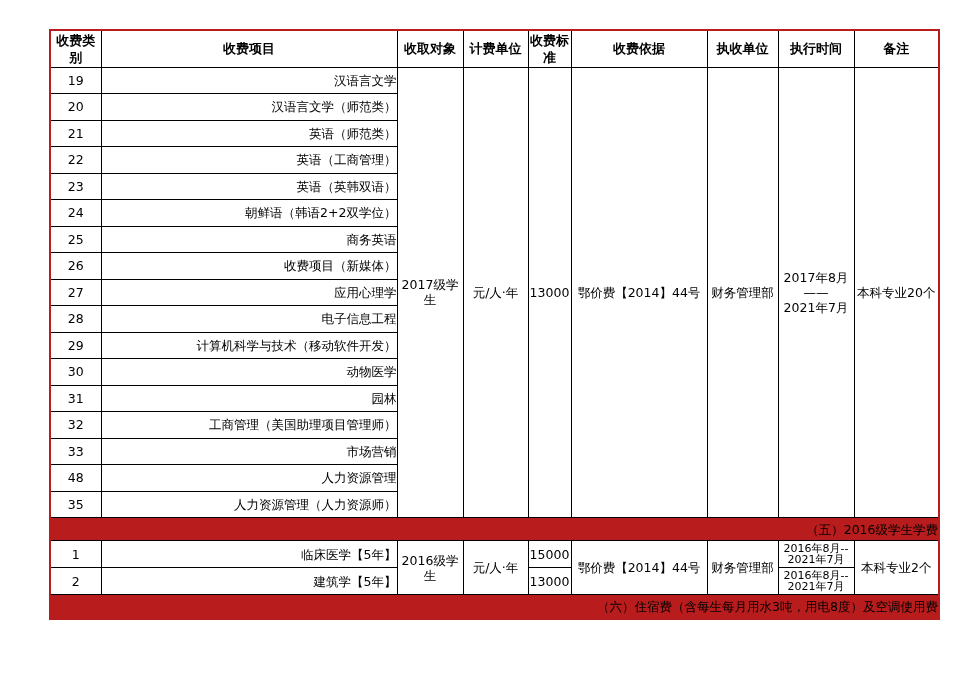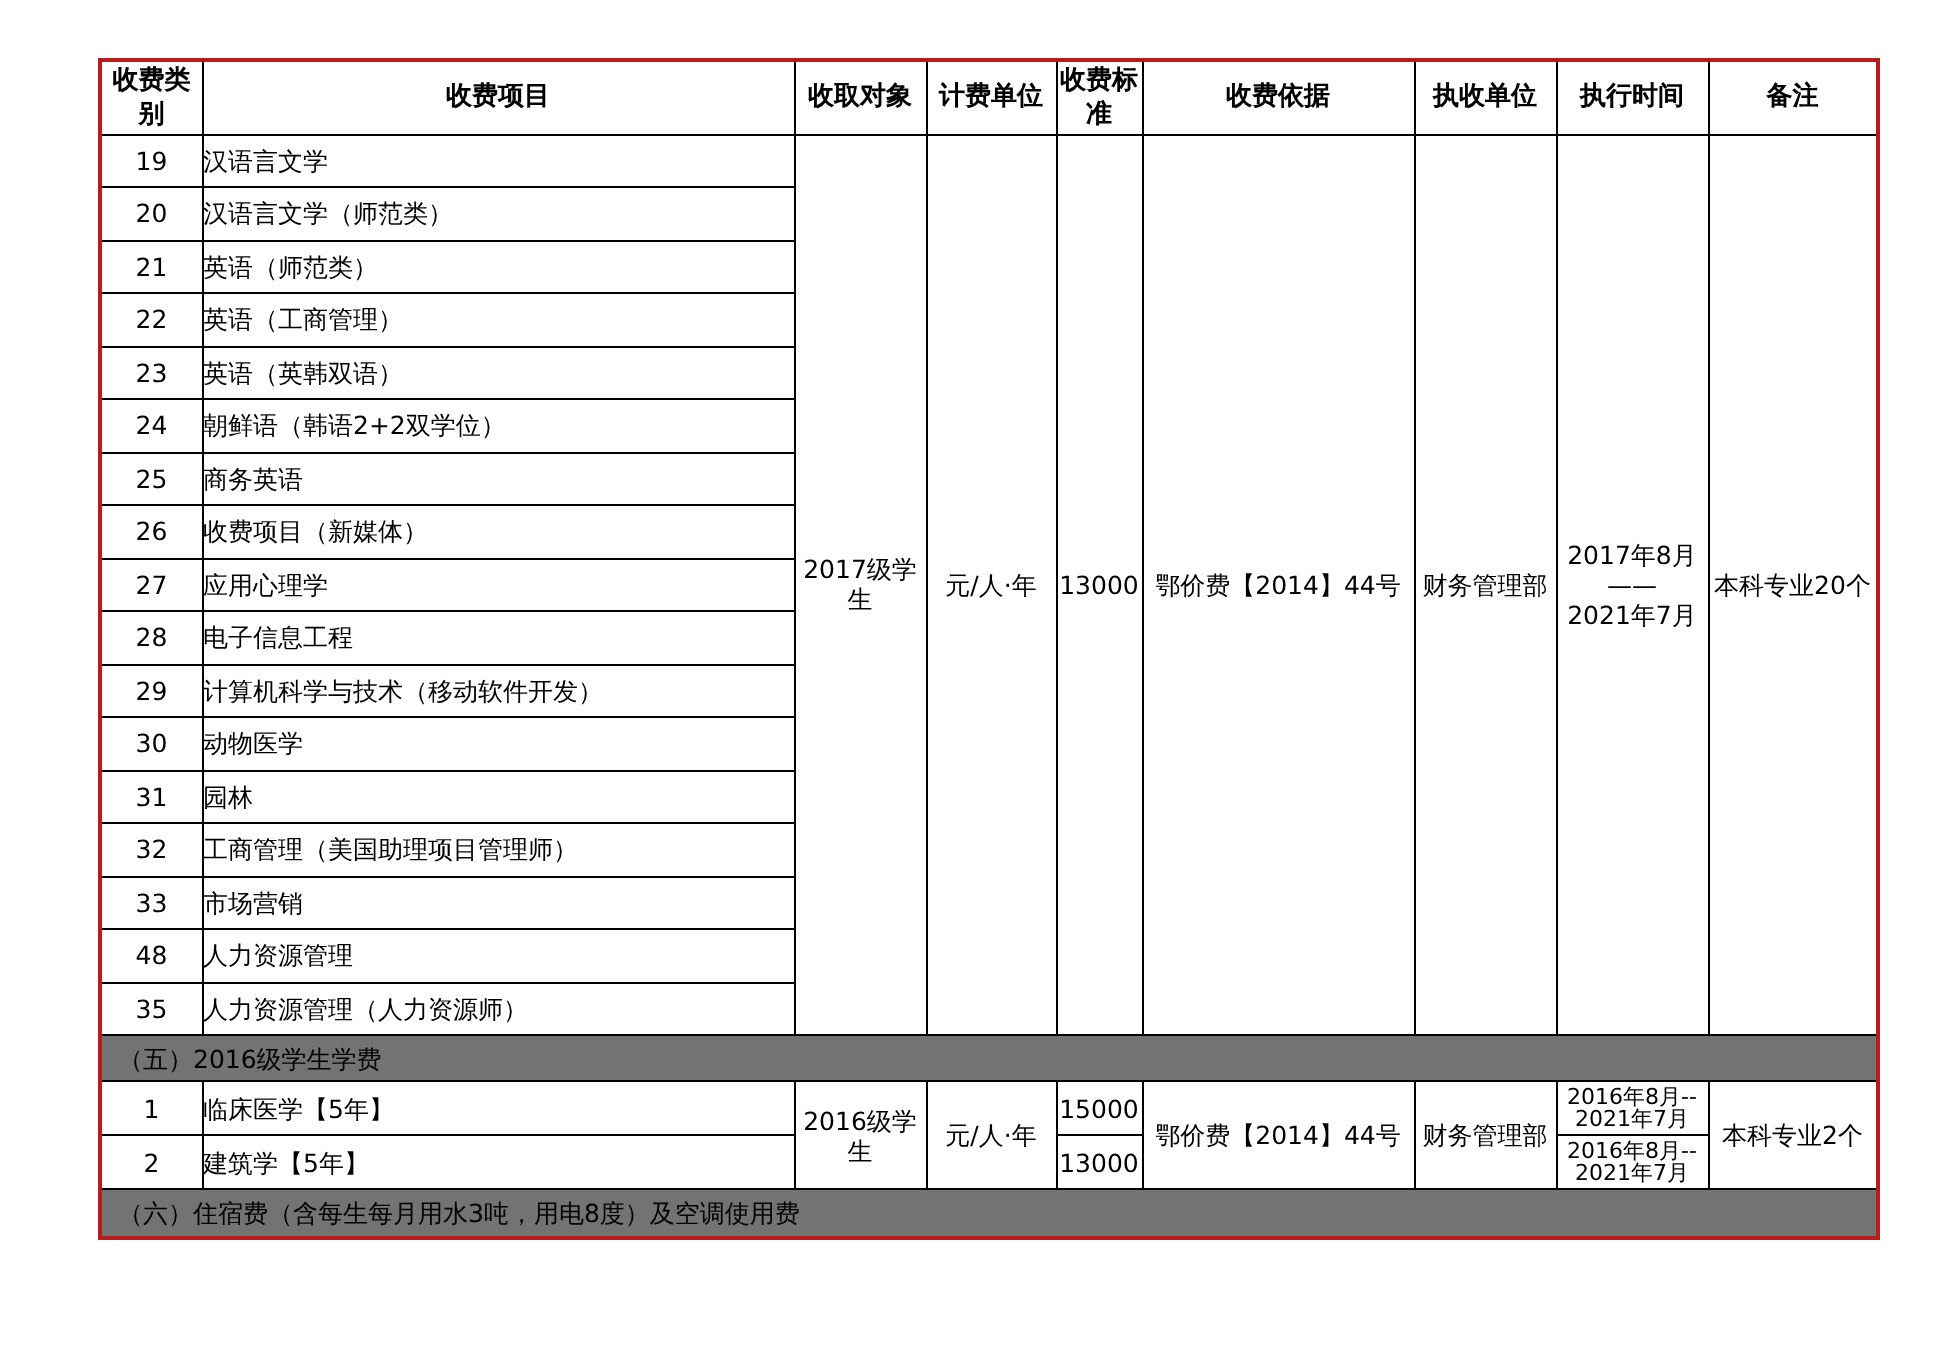--- a/index.html
+++ b/index.html
@@ -36,27 +36,27 @@
   th {
     font-size: 13px;
     font-weight: bold;
     text-align: center;
     line-height: 17px;
     padding: 0 1px;
   }
   tr.r { height: 26.5px; }
   td { font-size: 12.5px; line-height: 15px; }
   td.c-no { text-align: center; }
-  td.c-name { text-align: left; padding-left: 5px; }
+  td.c-name { text-align: right; padding-left: 5px; }
   td.c-mid { text-align: center; padding: 0 2px; }
   td.pre { white-space: pre-line; }
   tr.section { height: 23px; }
   tr.section td {
-    background: #737373;
-    text-align: left;
+    background: #b91c1c;
+    text-align: right;
     padding-left: 8px;
     font-size: 12.5px;
   }
   tr.r2016 { height: 27px; }
   td.period-sm {
     font-size: 11px;
     line-height: 11.5px;
     white-space: pre-line;
     text-align: center;
   }

